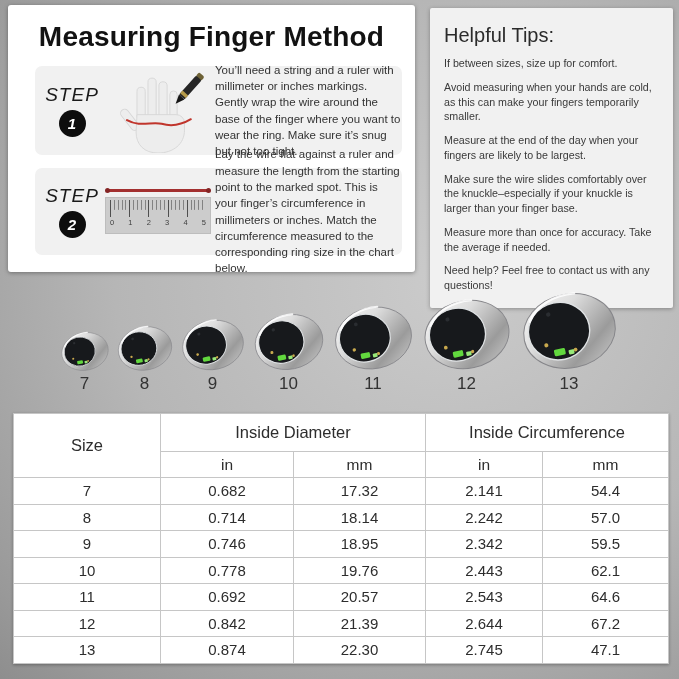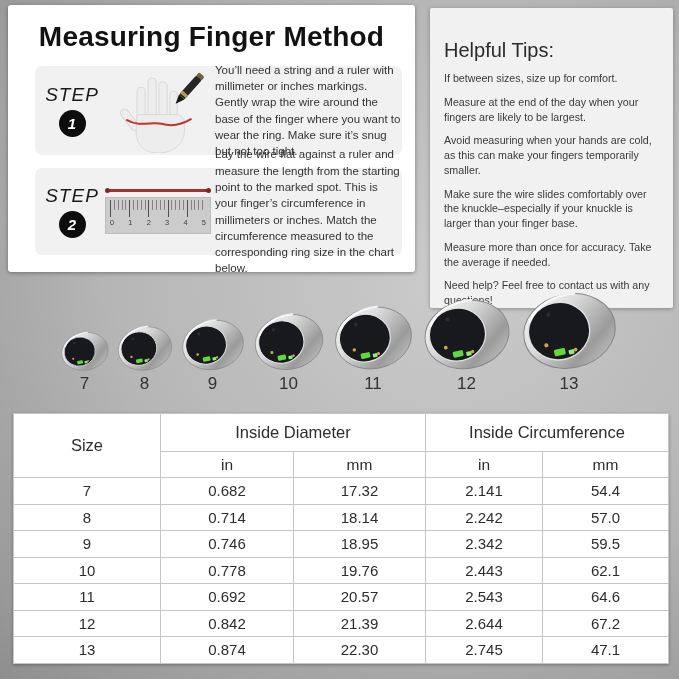--- a/index.html
+++ b/index.html
@@ -24,21 +24,21 @@
   .wire-line::before,.wire-line::after{content:"";position:absolute;width:5px;height:5px;border-radius:50%;background:#842424;top:-1.3px;}
   .wire-line::before{left:-2px;}
   .wire-line::after{right:-2px;}
   .ruler-block{width:106px;height:37px;background:#cccccc;box-shadow:inset 0 0 0 1px #bdbdbd;padding-top:3px;box-sizing:border-box;}
   .ruler-ticks{height:17px;margin:0 5px;
     background-image:repeating-linear-gradient(90deg,#4f4f4f 0 1px,transparent 1px 19.2px),
                      repeating-linear-gradient(90deg,#828282 0 1px,transparent 1px 3.84px);
     background-size:100% 100%,100% 58%;background-repeat:no-repeat;}
   .ruler-nums{display:flex;justify-content:space-between;margin:1px 5px 0;font-size:7.5px;color:#3d3d3d;}
   
-  .tips-panel{position:absolute;left:430px;top:8px;width:243px;height:300px;background:#f1f1f1;border-radius:2px;box-shadow:0 1px 4px rgba(0,0,0,.3);padding:25px 14px;box-sizing:border-box;}
+  .tips-panel{position:absolute;left:430px;top:8px;width:243px;height:300px;background:#f1f1f1;border-radius:2px;box-shadow:0 1px 4px rgba(0,0,0,.3);padding:10px 14px;box-sizing:border-box;}
   .tips-title{font-size:20px;color:#2b2b2b;margin:6px 0 0;font-weight:normal;}
   .tip{font-size:10.7px;line-height:1.38;color:#3a3a3a;margin:9px 0 0;}
   
   .rings-row{position:absolute;left:55px;top:282px;width:569px;height:112px;display:flex;align-items:flex-end;justify-content:center;gap:4px;}
   .ring-item{display:flex;flex-direction:column;align-items:center;}
   .ring-label{font-size:17px;color:#333;margin-top:1px;}
   
   .size-table{position:absolute;left:13px;top:413px;width:655px;border-collapse:collapse;background:#ffffff;box-shadow:0 1px 3px rgba(0,0,0,.3);table-layout:fixed;}
   .size-table th,.size-table td{border:1px solid #c6c6c6;font-weight:normal;color:#2d2d2d;text-align:center;padding:0;}
   .size-table th.group{font-size:16.5px;height:37px;}
@@ -101,22 +101,22 @@
         </div>
       </div>
       <p class="step-text">Lay the wire flat against a ruler and measure the length from the starting point to the marked spot. This is your finger’s circumference in millimeters or inches. Match the circumference measured to the corresponding ring size in the chart below.</p>
     </div>
   </div>
 
   <div class="tips-panel">
     <h2 class="tips-title">Helpful Tips:</h2>
     <div>
         <p class="tip">If between sizes, size up for comfort.</p>
+        <p class="tip">Avoid measuring when your hands are cold, as this can make your fingers temporarily smaller.</p>
         <p class="tip">Measure at the end of the day when your fingers are likely to be largest.</p>
-        <p class="tip">Avoid measuring when your hands are cold, as this can make your fingers temporarily smaller.</p>
         <p class="tip">Make sure the wire slides comfortably over the knuckle–especially if your knuckle is larger than your finger base.</p>
         <p class="tip">Measure more than once for accuracy. Take the average if needed.</p>
         <p class="tip">Need help? Feel free to contact us with any questions!</p>
       </div>
   </div>
 
   <div class="rings-row">
       <div class="ring-item">
         <svg width="52" height="43" viewBox="0 0 100 82">
       <defs>

